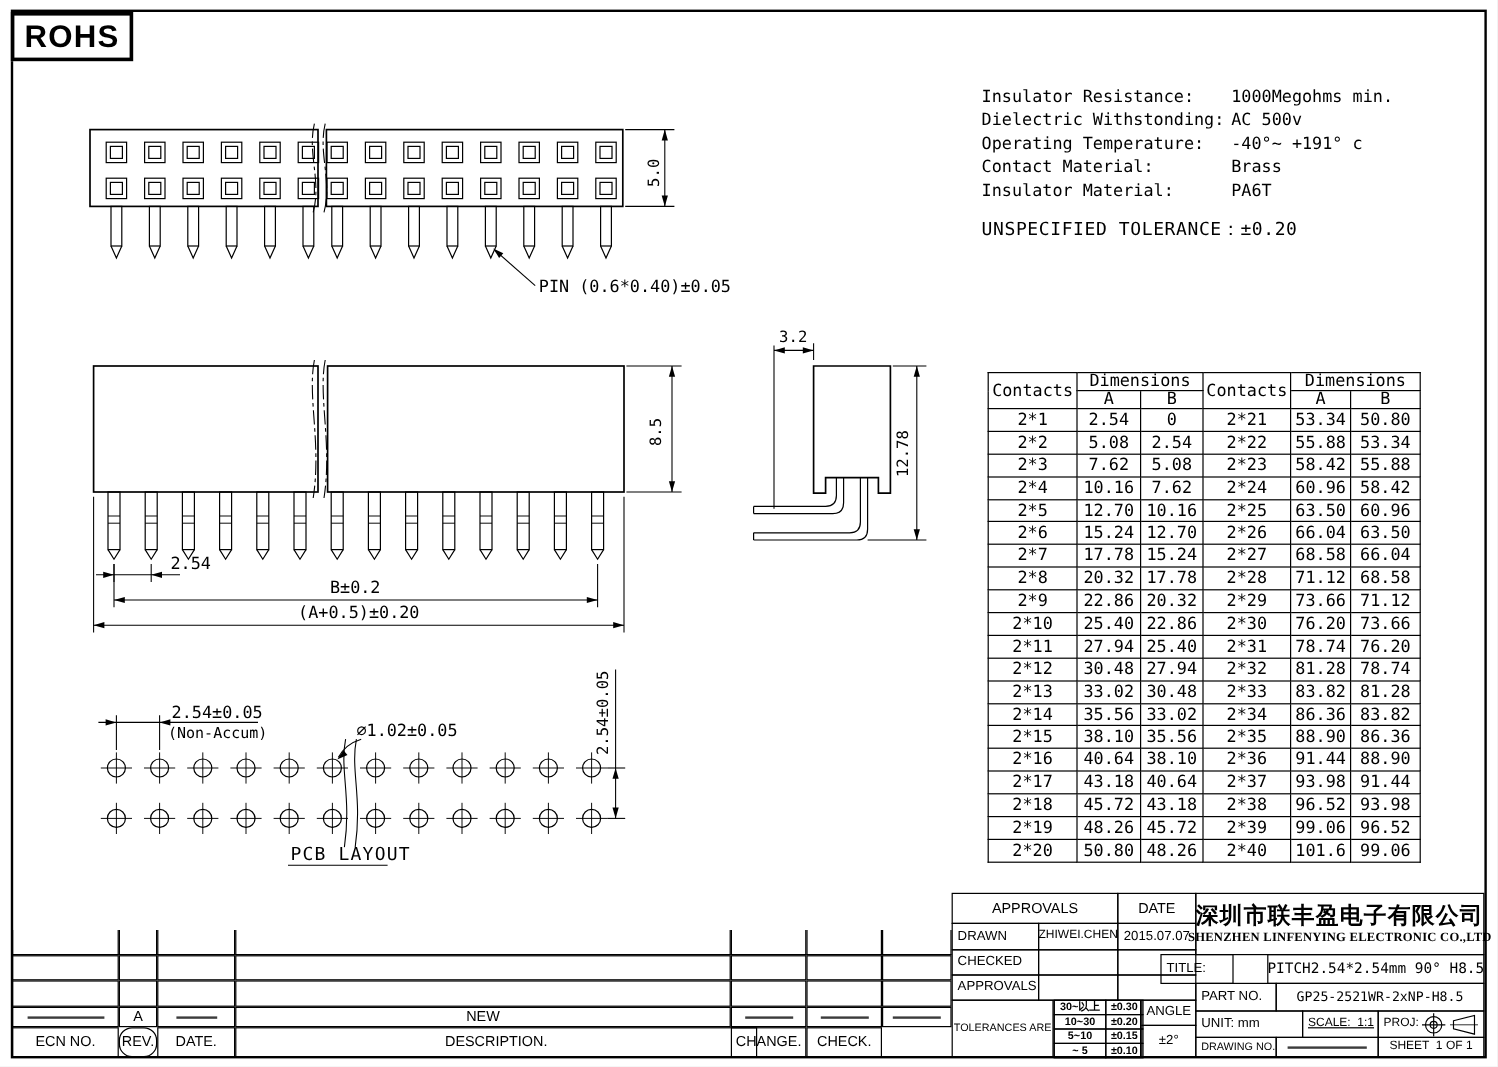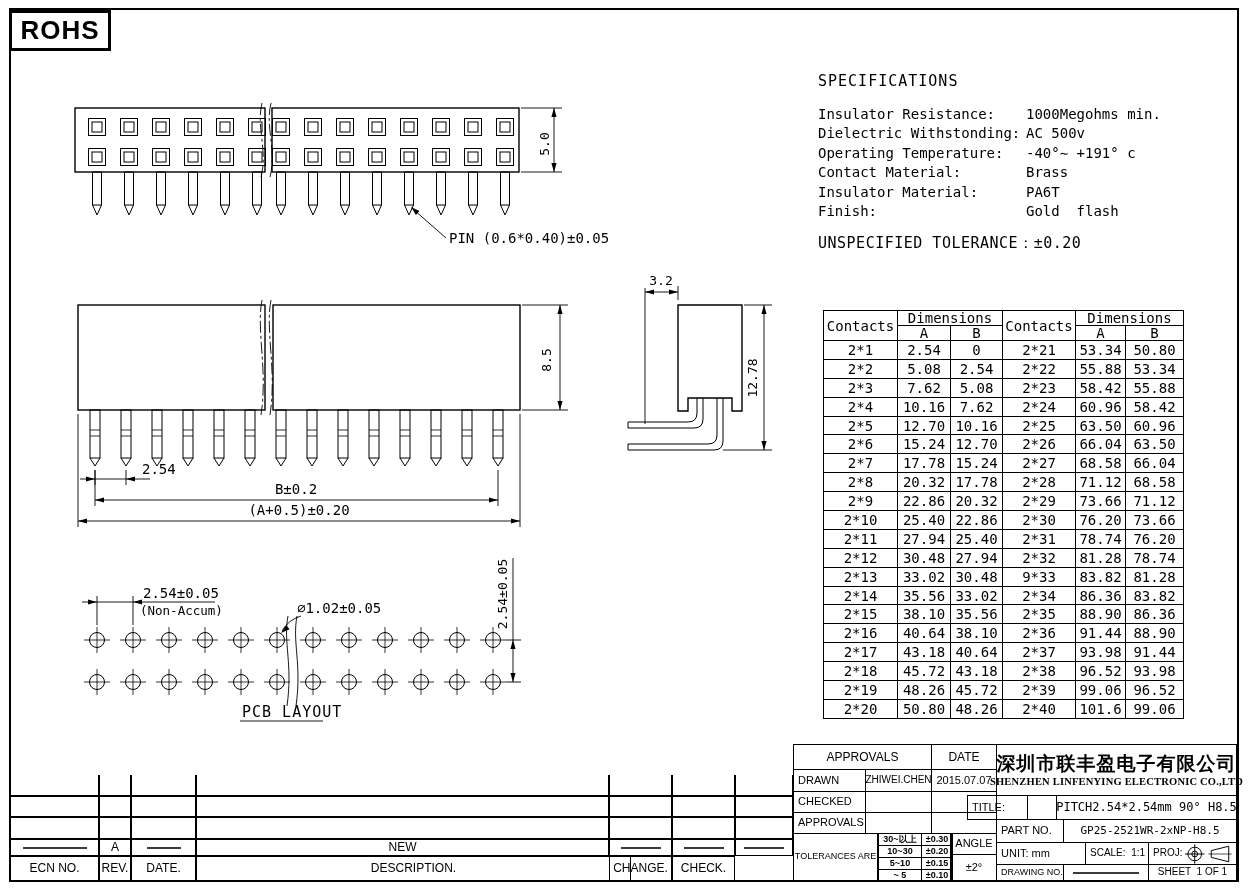--- a/index.html
+++ b/index.html
@@ -357,28 +357,26 @@
       <text class="dsm" x="140" y="615">(Non-Accum)</text>
       <text class="dt" x="297" y="613">∅1.02±0.05</text>
       <text class="ds" x="507" y="594" text-anchor="middle" transform="rotate(-90 507 594)">2.54±0.05</text>
       <text class="cap" x="242" y="717">PCB LAYOUT</text>
     </g>
   </svg>
 
   <div class="rohs">ROHS</div>
 
   <div class="specs">
-    <div class="spec-title">SPECIFICATIONS</div>
     <div id="spec-rows">
         <div class="spec-row"><span class="lb">Insulator Resistance:</span><span class="vl">1000Megohms min.</span></div>
         <div class="spec-row"><span class="lb">Dielectric Withstonding:</span><span class="vl">AC 500v</span></div>
         <div class="spec-row"><span class="lb">Operating Temperature:</span><span class="vl">-40°∼ +191° c</span></div>
         <div class="spec-row"><span class="lb">Contact Material:</span><span class="vl">Brass</span></div>
         <div class="spec-row"><span class="lb">Insulator Material:</span><span class="vl">PA6T</span></div>
-        <div class="spec-row"><span class="lb">Finish:</span><span class="vl">Gold  flash</span></div>
       </div>
     <div class="unspec">UNSPECIFIED TOLERANCE：±0.20</div>
   </div>
 
   <table class="dims">
     <colgroup>
       <col style="width:74px">
         <col style="width:53px">
         <col style="width:52px">
       <col style="width:73px">
@@ -493,21 +491,21 @@
           <td>30.48</td>
           <td>27.94</td>
           <td>2*32</td>
           <td>81.28</td>
           <td>78.74</td>
         </tr>
         <tr>
           <td>2*13</td>
           <td>33.02</td>
           <td>30.48</td>
-          <td>9*33</td>
+          <td>2*33</td>
           <td>83.82</td>
           <td>81.28</td>
         </tr>
         <tr>
           <td>2*14</td>
           <td>35.56</td>
           <td>33.02</td>
           <td>2*34</td>
           <td>86.36</td>
           <td>83.82</td>
@@ -576,21 +574,21 @@
       <div class="cell sans" style="left: 865px; top: 812px; width: 67px; height: 22px;"></div>
       <div class="cell sans" style="left: 931px; top: 812px; width: 66px; height: 22px;"></div>
       <div class="cell sans fs9" style="left: 793px; top: 833px; width: 85px; height: 48px;">TOLERANCES ARE</div>
       <div class="cell sans fs11" style="left: 951px; top: 833px; width: 46px; height: 22px;">ANGLE</div>
       <div class="cell sans fs11" style="left: 951px; top: 854px; width: 46px; height: 27px;">±2°</div>
       <div class="cell sans fs11 l" style="left: 967px; top: 795px; width: 61px; height: 25px;">TITLE:</div>
       <div class="cell mono fs12" style="left: 1056px; top: 795px; width: 181px; height: 25px;">PITCH2.54*2.54mm 90° H8.5</div>
       <div class="cell sans fs11 l" style="left: 996px; top: 819px; width: 68px; height: 24px;">PART NO.</div>
       <div class="cell mono fs13" style="left: 1063px; top: 819px; width: 174px; height: 24px;">GP25-2521WR-2xNP-H8.5</div>
       <div class="cell sans fs11 l" style="left: 996px; top: 842px; width: 90px; height: 23px;">UNIT: mm</div>
-      <div class="cell sans fs10 l" style="left: 1085px; top: 842px; width: 64px; height: 23px;">SCALE:  1:1</div>
+      <div class="cell sans fs10 l" style="left: 1085px; top: 842px; width: 64px; height: 23px; text-decoration: underline;">SCALE:  1:1</div>
       <div class="cell sans fs9 l" style="left: 996px; top: 864px; width: 68px; height: 17px;">DRAWING NO.</div>
       <div class="cell sans fs10" style="left: 1148px; top: 864px; width: 89px; height: 17px;">SHEET  1 OF 1</div>
       <div class="cell " style="left: 996px; top: 744px; width: 241px; height: 52px; flex-direction: column;"><div class="cn">深圳市联丰盈电子有限公司</div><div class="en">SHENZHEN LINFENYING ELECTRONIC CO.,LTD</div></div>
       <div class="cell " style="left: 878px; top: 833px; width: 73px; height: 48px; padding: 0px; display: block; position: absolute;"><div class="cell sans" style="left: -1px; top: -1px; width: 44px; height: 13px; font-size: 9px; font-weight: bold;">30~以上</div><div class="cell sans" style="left: 42px; top: -1px; width: 32px; height: 13px; font-size: 9px; font-weight: bold;">±0.30</div><div class="cell sans" style="left: -1px; top: 11px; width: 44px; height: 13px; font-size: 9px; font-weight: bold;">10~30</div><div class="cell sans" style="left: 42px; top: 11px; width: 32px; height: 13px; font-size: 9px; font-weight: bold;">±0.20</div><div class="cell sans" style="left: -1px; top: 23px; width: 44px; height: 13px; font-size: 9px; font-weight: bold;">5~10</div><div class="cell sans" style="left: 42px; top: 23px; width: 32px; height: 13px; font-size: 9px; font-weight: bold;">±0.15</div><div class="cell sans" style="left: -1px; top: 35px; width: 44px; height: 13px; font-size: 9px; font-weight: bold;">~ 5</div><div class="cell sans" style="left: 42px; top: 35px; width: 32px; height: 13px; font-size: 9px; font-weight: bold;">±0.10</div></div>
       <div class="cell sans fs10 l" style="left: 1148px; top: 842px; width: 89px; height: 23px; gap: 3px;"><span>PROJ:</span><svg width="52" height="20" viewBox="0 0 52 20">
           <g stroke="#000" fill="none" stroke-width="1">
             <circle cx="10" cy="10" r="7"></circle>
             <circle cx="10" cy="10" r="3"></circle>
             <line x1="0" y1="10" x2="20" y2="10"></line>
             <line x1="10" y1="0" x2="10" y2="20"></line>
@@ -623,20 +621,20 @@
       <div class="cell cell sans fs12" style="left: 672px; top: 817px; width: 63px; height: 22px;"></div>
       <div class="cell cell sans fs12" style="left: 735px; top: 817px; width: 58px; height: 22px;"></div>
       <div class="cell cell sans fs12" style="left: 10px; top: 839px; width: 89px; height: 17px;"><span class="dash" style="width: 64px;"></span></div>
       <div class="cell cell sans fs12" style="left: 99px; top: 839px; width: 32px; height: 17px;">A</div>
       <div class="cell cell sans fs12" style="left: 131px; top: 839px; width: 65px; height: 17px;"><span class="dash" style="width: 34px;"></span></div>
       <div class="cell cell sans fs12" style="left: 196px; top: 839px; width: 413px; height: 17px;">NEW</div>
       <div class="cell cell sans fs12" style="left: 609px; top: 839px; width: 63px; height: 17px;"><span class="dash" style="width: 40px;"></span></div>
       <div class="cell cell sans fs12" style="left: 672px; top: 839px; width: 63px; height: 17px;"><span class="dash" style="width: 40px;"></span></div>
       <div class="cell cell sans fs12" style="left: 735px; top: 839px; width: 58px; height: 17px;"><span class="dash" style="width: 40px;"></span></div>
       <div class="cell cell sans fs12" style="left: 10px; top: 856px; width: 89px; height: 25px;">ECN NO.</div>
-      <div class="cell cell sans fs12" style="left: 99px; top: 856px; width: 32px; height: 25px;">REV.</div>
+      <div class="cell cell sans fs12" style="left: 99px; top: 856px; width: 32px; height: 25px; border-radius: 11px;">REV.</div>
       <div class="cell cell sans fs12" style="left: 131px; top: 856px; width: 65px; height: 25px;">DATE.</div>
       <div class="cell cell sans fs12" style="left: 196px; top: 856px; width: 435px; height: 25px;">DESCRIPTION.</div>
       <div class="cell cell sans fs12" style="left: 609px; top: 856px; width: 63px; height: 25px;">CHANGE.</div>
       <div class="cell cell sans fs12" style="left: 672px; top: 856px; width: 63px; height: 25px;">CHECK.</div>
       <div class="cell cell sans fs12" style="left: 735px; top: 856px; width: 58px; height: 25px; margin-top: 37px;">APPRO.</div>
     </div>
 </div>
 
 </body></html>

